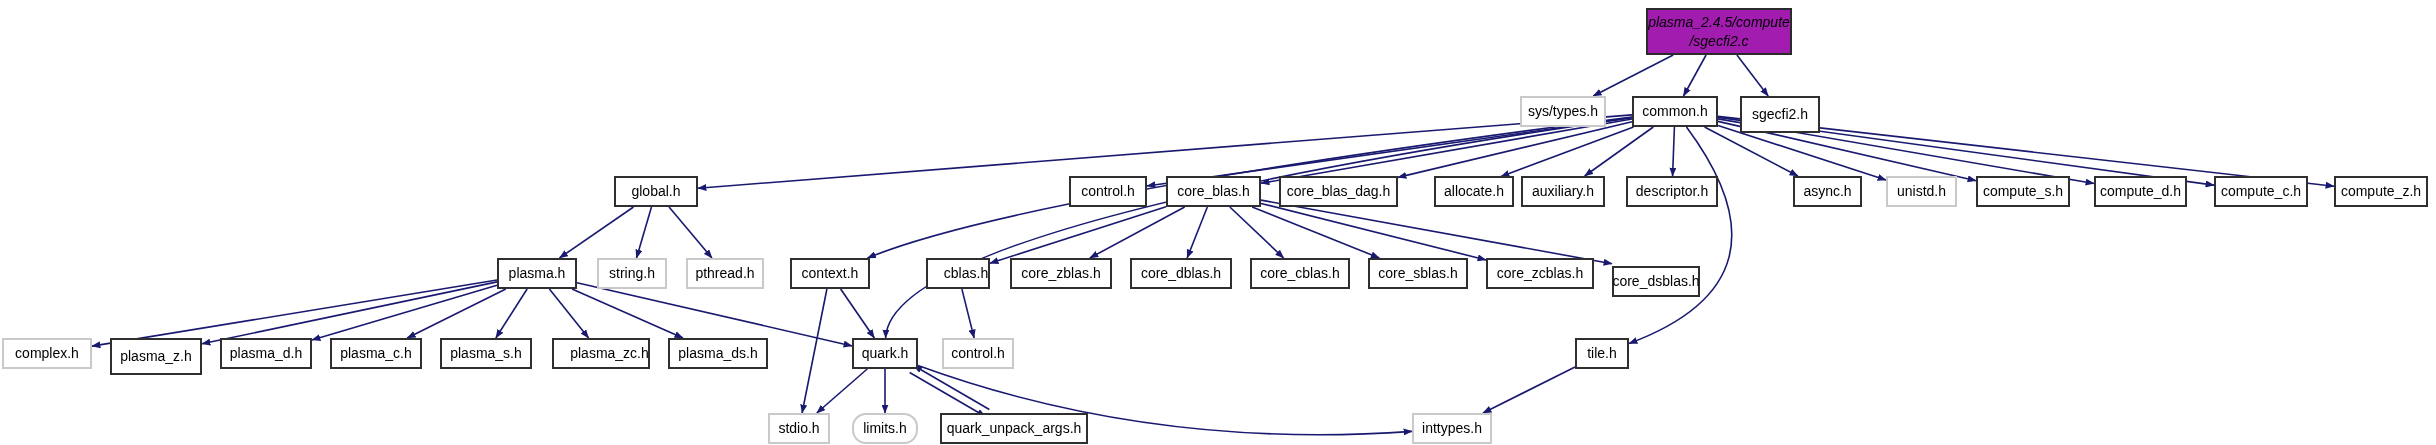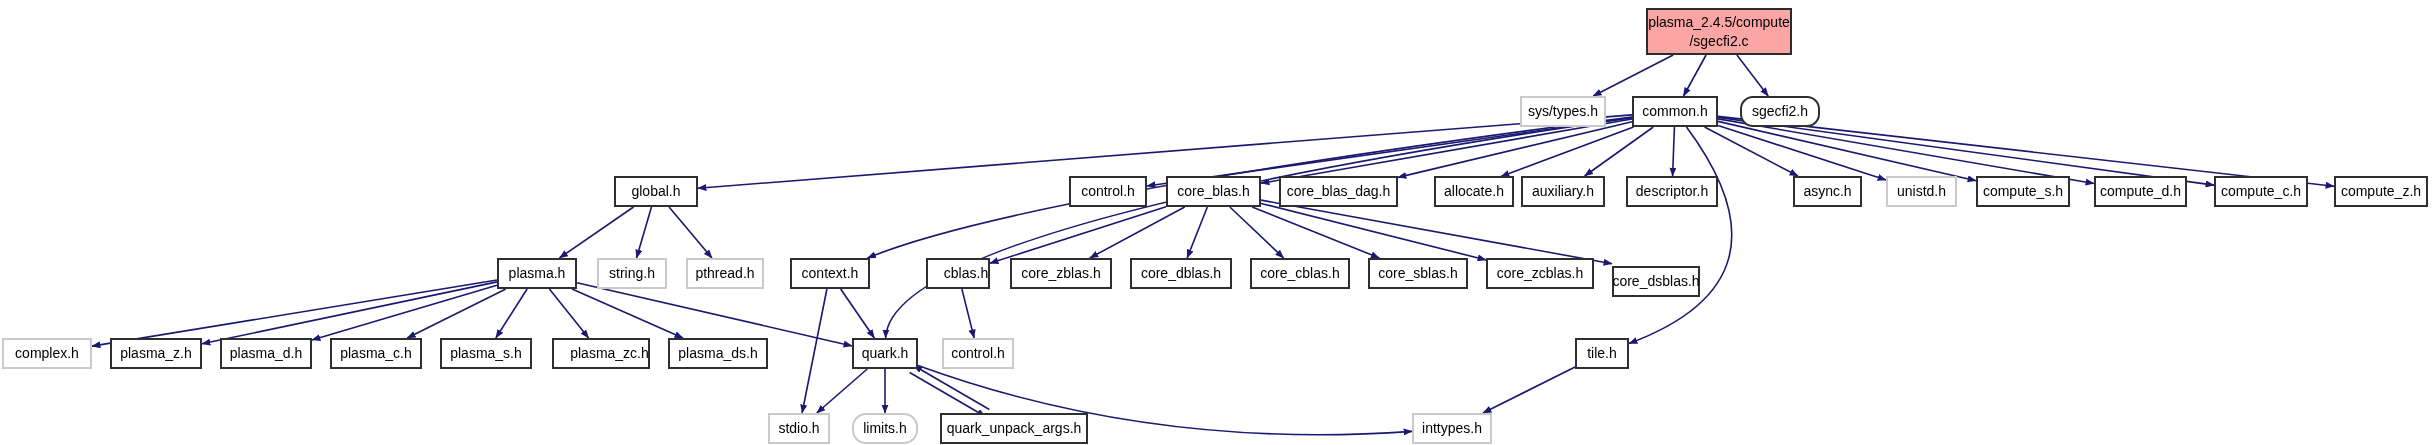--- a/index.html
+++ b/index.html
@@ -4,21 +4,21 @@
 <style>
   html,body{margin:0;padding:0;}
   body{width:2436px;height:445px;background:#ffffff;position:relative;overflow:hidden;
        font-family:"Liberation Sans","DejaVu Sans",sans-serif;}
   #graph{position:absolute;left:0;top:0;width:2436px;height:445px;}
   #edges{position:absolute;left:0;top:0;z-index:1;}
   .node{position:absolute;z-index:2;display:flex;align-items:center;justify-content:center;
         text-align:center;font-size:14px;line-height:1.3;color:#000;background:#ffffff;
         border:2px solid #2f2f2f;box-sizing:border-box;white-space:pre-line;cursor:pointer;}
   .node.system{border:2px solid #c9c9c9;cursor:default;}
-  .node.main{background:#fca5a5;border:2px solid #2b2b2b;cursor:default;}
+  .node.main{background:#a21caf;border:2px solid #2b2b2b;cursor:default;font-style:italic;}
   .edge{fill:none;stroke:#191970;stroke-width:1.6px;}
 </style>
 </head>
 <body>
 
 <div id="graph">
   <svg id="edges" width="2436" height="445" viewBox="0 0 2436 445">
     <defs>
       <marker id="arrow" markerWidth="9" markerHeight="7" refX="8.4" refY="3.5" orient="auto" markerUnits="userSpaceOnUse">
         <path d="M0,0 L9,3.5 L0,7 Z" fill="#191970"></path>
@@ -71,21 +71,21 @@
         <path d="M989.3504818294981,409.5419712532632 L913.670481829498,365.5419712532632" class="edge" marker-end="url(#arrow)"></path>
         <path d="M918,365.51698113207544 Q1150,450 1412,431.3476821192053" class="edge" marker-end="url(#arrow)"></path>
         <path d="M1575,367 L1483,413" class="edge" marker-end="url(#arrow)"></path>
       </g>
   </svg>
   <div id="nodes">
       <div class="node main" style="left: 1646px; top: 8px; width: 146px; height: 47px;">plasma_2.4.5/compute
 /sgecfi2.c</div>
       <div class="node system" style="left: 1520px; top: 96px; width: 86px; height: 31px;">sys/types.h</div>
       <div class="node" style="left: 1632px; top: 96px; width: 86px; height: 31px;">common.h</div>
-      <div class="node" style="left: 1740px; top: 96px; width: 80px; height: 31px; border-radius: 13px;">sgecfi2.h</div>
+      <div class="node" style="left: 1740px; top: 96px; width: 80px; height: 37px;">sgecfi2.h</div>
       <div class="node" style="left: 614px; top: 176px; width: 84px; height: 31px;">global.h</div>
       <div class="node" style="left: 1069px; top: 176px; width: 78px; height: 31px;">control.h</div>
       <div class="node" style="left: 1166px; top: 176px; width: 95px; height: 31px;">core_blas.h</div>
       <div class="node" style="left: 1279px; top: 176px; width: 119px; height: 31px;">core_blas_dag.h</div>
       <div class="node" style="left: 1421px; top: 176px; width: 80px; height: 31px; margin-left: 13px;">allocate.h</div>
       <div class="node" style="left: 1521px; top: 176px; width: 84px; height: 31px;">auxiliary.h</div>
       <div class="node" style="left: 1626px; top: 176px; width: 92px; height: 31px;">descriptor.h</div>
       <div class="node" style="left: 1793px; top: 176px; width: 69px; height: 31px;">async.h</div>
       <div class="node system" style="left: 1886px; top: 176px; width: 71px; height: 31px;">unistd.h</div>
       <div class="node" style="left: 1976px; top: 176px; width: 94px; height: 31px;">compute_s.h</div>
@@ -97,21 +97,21 @@
       <div class="node system" style="left: 686px; top: 258px; width: 78px; height: 31px;">pthread.h</div>
       <div class="node" style="left: 790px; top: 258px; width: 80px; height: 31px;">context.h</div>
       <div class="node" style="left: 926px; top: 258px; width: 64px; height: 31px; padding-left: 16px;">cblas.h</div>
       <div class="node" style="left: 1010px; top: 258px; width: 102px; height: 31px;">core_zblas.h</div>
       <div class="node" style="left: 1130px; top: 258px; width: 102px; height: 31px;">core_dblas.h</div>
       <div class="node" style="left: 1250px; top: 258px; width: 100px; height: 31px;">core_cblas.h</div>
       <div class="node" style="left: 1368px; top: 258px; width: 100px; height: 31px;">core_sblas.h</div>
       <div class="node" style="left: 1486px; top: 258px; width: 108px; height: 31px;">core_zcblas.h</div>
       <div class="node" style="left: 1612px; top: 258px; width: 88px; height: 31px; margin-top: 8px;">core_dsblas.h</div>
       <div class="node system" style="left: 2px; top: 338px; width: 90px; height: 31px;">complex.h</div>
-      <div class="node" style="left: 110px; top: 338px; width: 92px; height: 31px;">plasma_z.h</div>
+      <div class="node" style="left: 110px; top: 338px; width: 92px; height: 37px;">plasma_z.h</div>
       <div class="node" style="left: 220px; top: 338px; width: 92px; height: 31px;">plasma_d.h</div>
       <div class="node" style="left: 330px; top: 338px; width: 92px; height: 31px;">plasma_c.h</div>
       <div class="node" style="left: 440px; top: 338px; width: 92px; height: 31px;">plasma_s.h</div>
       <div class="node" style="left: 552px; top: 338px; width: 98px; height: 31px; padding-left: 17px;">plasma_zc.h</div>
       <div class="node" style="left: 668px; top: 338px; width: 100px; height: 31px;">plasma_ds.h</div>
       <div class="node" style="left: 852px; top: 338px; width: 66px; height: 31px;">quark.h</div>
       <div class="node system" style="left: 942px; top: 338px; width: 72px; height: 31px;">control.h</div>
       <div class="node" style="left: 1575px; top: 338px; width: 54px; height: 31px;">tile.h</div>
       <div class="node system" style="left: 768px; top: 413px; width: 62px; height: 31px;">stdio.h</div>
       <div class="node system" style="left: 852px; top: 413px; width: 66px; height: 31px; border-radius: 14px;">limits.h</div>

